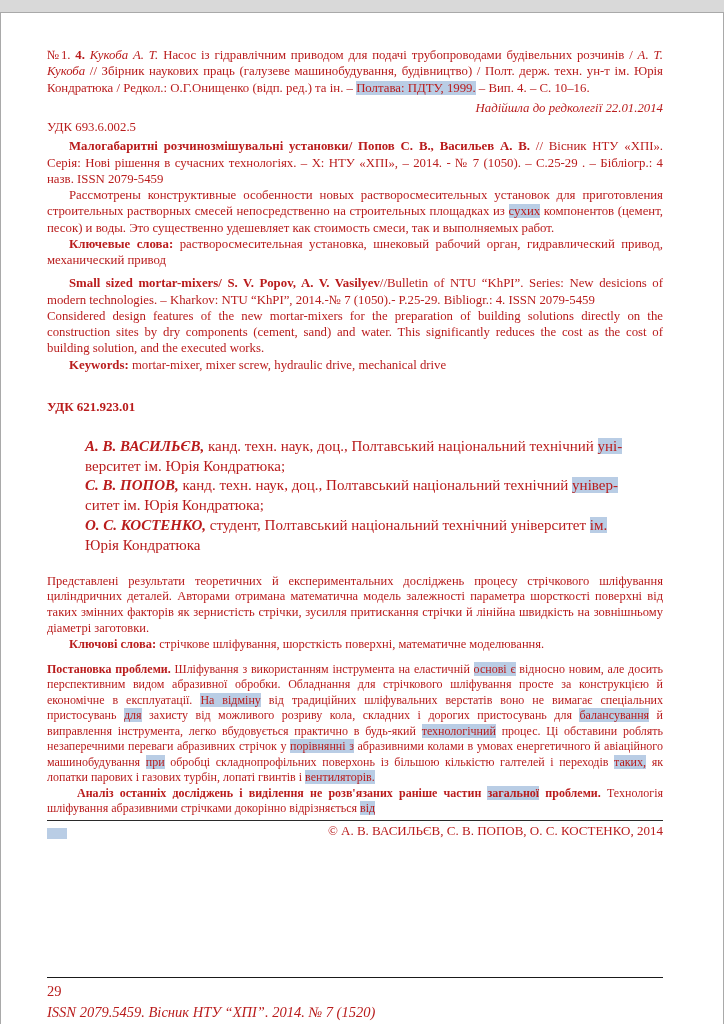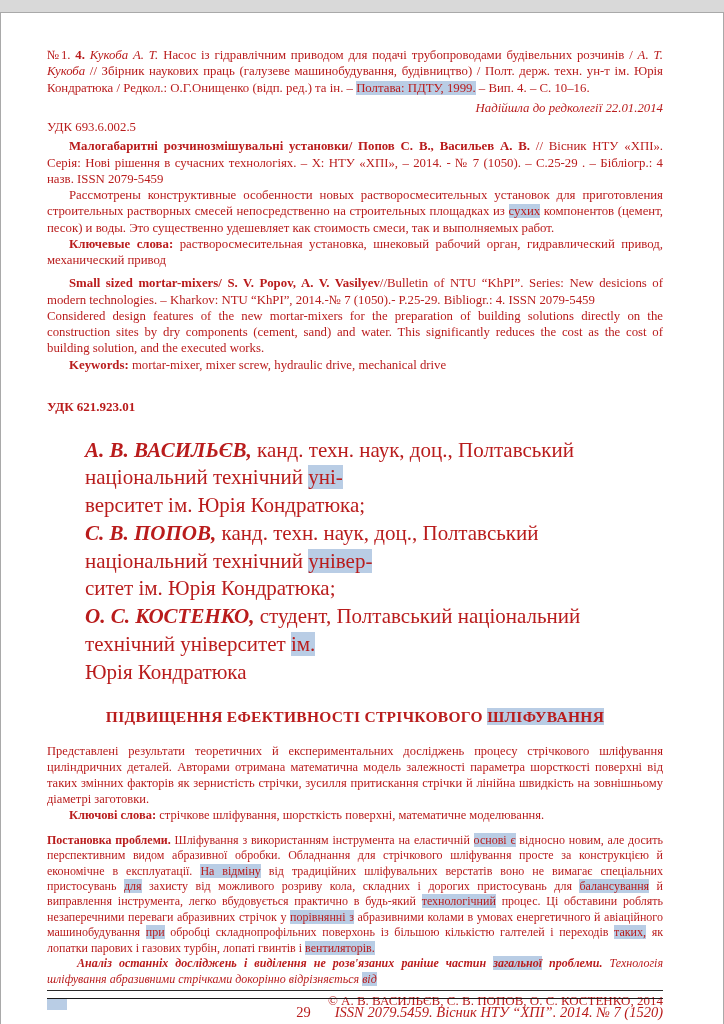--- a/index.html
+++ b/index.html
@@ -15,27 +15,27 @@
     font-family: "Liberation Serif", "DejaVu Serif", serif;
     color: #b91c1c;
     overflow: hidden;
   }
   p { margin: 0; }
   .sm   { font-size: 12.8px; line-height: 1.27; }
   .xs   { font-size: 12.5px; line-height: 1.27; }
   .body { font-size: 12px;   line-height: 1.29; }
   .just { text-align: justify; }
   .ind  { text-indent: 22px; }
-  .ind2 { text-indent: 30px; font-style: italic; }
+  .ind2 { text-indent: 30px; }
   .mb4  { margin-bottom: 4px; }
   .received { text-align: right; font-style: italic; margin: 3px 0 3px; }
   .udc1 { margin-bottom: 3px; }
   .gap-top { margin-top: 7px; }
   .udc2 { font-weight: bold; font-size: 13px; margin-top: 26px; }
-  .authors { margin: 22px 0 0 38px; font-size: 21px; line-height: 1.32; }
+  .authors { margin: 22px 0 0 38px; font-size: 15px; line-height: 1.32; }
   .title {
     font-size: 15.5px; font-weight: bold; text-align: center;
     letter-spacing: 0.3px; margin: 22px 0 0;
     font-family: "Liberation Serif", "DejaVu Serif", serif;
   }
   .abstract-uk { margin-top: 18px; }
   .body-first { margin-top: 9px; }
   
   .sg-n  { }
   .sg-b  { font-weight: bold; }
@@ -49,21 +49,21 @@
     display: flex; justify-content: space-between; align-items: flex-end;
     margin-top: 2px;
   }
   .hl-box { width: 20px; height: 11px; background: #b9cde5; margin-top: 3px; }
   .copyright { text-align: right; font-size: 13px; line-height: 1.3; }
   
   .bottom { position: absolute; left: 46px; right: 60px; bottom: 14px; }
   .footer-rule { border-top: 1.6px solid #1a1a1a; }
   .footer {
     display: flex; justify-content: flex-end; align-items: baseline;
-    gap: 24px; margin-top: 5px; font-size: 14.5px;
+    gap: 4px; margin-top: 5px; font-size: 14.5px; flex-direction: column;
   }
   .footer .journal { font-style: italic; }
 </style>
 </head>
 <body>
 
 <div class="page">
 
   <p class="sm just mb4"><span class="sg-n">№1. </span><span class="sg-b">4. </span><span class="sg-i">Кукоба А. Т.</span><span class="sg-n"> Насос із гідравлічним приводом для подачі трубопроводами будівельних розчинів / </span><span class="sg-i">А. Т. Кукоба</span><span class="sg-n"> // Збірник наукових праць (галузеве машинобудування, будівництво) / Полт. держ. техн. ун-т ім. Юрія Кондратюка / Редкол.: О.Г.Онищенко (відп. ред.) та ін. – </span><span class="sg-hl">Полтава: ПДТУ, 1999.</span><span class="sg-n"> – Вип. 4. – С. 10–16.</span></p>
 
@@ -84,21 +84,20 @@
   <p class="sm just ind"><span class="sg-b">Keywords:</span><span class="sg-n"> mortar-mixer, mixer screw, hydraulic drive, mechanical drive</span></p>
 
   <p class="udc2">УДК 621.923.01</p>
 
   <div class="authors">
     <p><span class="sg-bi">А. В. ВАСИЛЬЄВ,</span><span class="sg-n"> канд. техн. наук, доц., Полтавський національний технічний </span><span class="sg-hl">уні-</span><br><span class="sg-n">верситет ім. Юрія Кондратюка;</span></p>
     <p><span class="sg-bi">С. В. ПОПОВ,</span><span class="sg-n"> канд. техн. наук, доц., Полтавський національний технічний </span><span class="sg-hl">універ-</span><br><span class="sg-n">ситет ім. Юрія Кондратюка;</span></p>
     <p><span class="sg-bi">О. С. КОСТЕНКО,</span><span class="sg-n"> студент, Полтавський національний технічний університет </span><span class="sg-hl">ім.</span><br><span class="sg-n">Юрія Кондратюка</span></p>
   </div>
 
-  <h1 class="title"><span class="sg-b">ПІДВИЩЕННЯ ЕФЕКТИВНОСТІ СТРІЧКОВОГО </span><span class="sg-bhl">ШЛІФУВАННЯ</span></h1>
 
   <p class="xs just abstract-uk">Представлені результати теоретичних й експериментальних досліджень процесу стрічкового шліфування циліндричних деталей. Авторами отримана математична модель залежності параметра шорсткості поверхні від таких змінних факторів як зернистість стрічки, зусилля притискання стрічки й лінійна швидкість на зовнішньому діаметрі заготовки.</p>
 
   <p class="xs ind"><span class="sg-b">Ключові слова:</span><span class="sg-n"> стрічкове шліфування, шорсткість поверхні, математичне моделювання.</span></p>
 
   <p class="body just body-first"><span class="sg-b">Постановка проблеми.</span><span class="sg-n"> Шліфування з використанням інструмента на еластичній </span><span class="sg-hl">основі є</span><span class="sg-n"> відносно новим, але досить перспективним видом абразивної обробки. Обладнання для стрічкового шліфування просте за конструкцією й економічне в експлуатації. </span><span class="sg-hl">На відміну</span><span class="sg-n"> від традиційних шліфувальних верстатів воно не вимагає спеціальних пристосувань </span><span class="sg-hl">для</span><span class="sg-n"> захисту від можливого розриву кола, складних і дорогих пристосувань для </span><span class="sg-hl">балансування</span><span class="sg-n"> й виправлення інструмента, легко вбудовується практично в будь-який </span><span class="sg-hl">технологічний</span><span class="sg-n"> процес. Ці обставини роблять незаперечними переваги абразивних стрічок у </span><span class="sg-hl">порівнянні з</span><span class="sg-n"> абразивними колами в умовах енергетичного й авіаційного машинобудування </span><span class="sg-hl">при</span><span class="sg-n"> обробці складнопрофільних поверхонь із більшою кількістю галтелей і переходів </span><span class="sg-hl">таких,</span><span class="sg-n"> як лопатки парових і газових турбін, лопаті гвинтів і </span><span class="sg-hl">вентиляторів.</span></p>
 
   <p class="body just ind2"><span class="sg-b">Аналіз останніх досліджень і виділення не розв'язаних раніше частин </span><span class="sg-bhl">загальної</span><span class="sg-b"> проблеми.</span><span class="sg-n"> Технологія шліфування абразивними стрічками докорінно відрізняється </span><span class="sg-hl">від</span></p>
 
   <div class="footnote-sep"></div>

